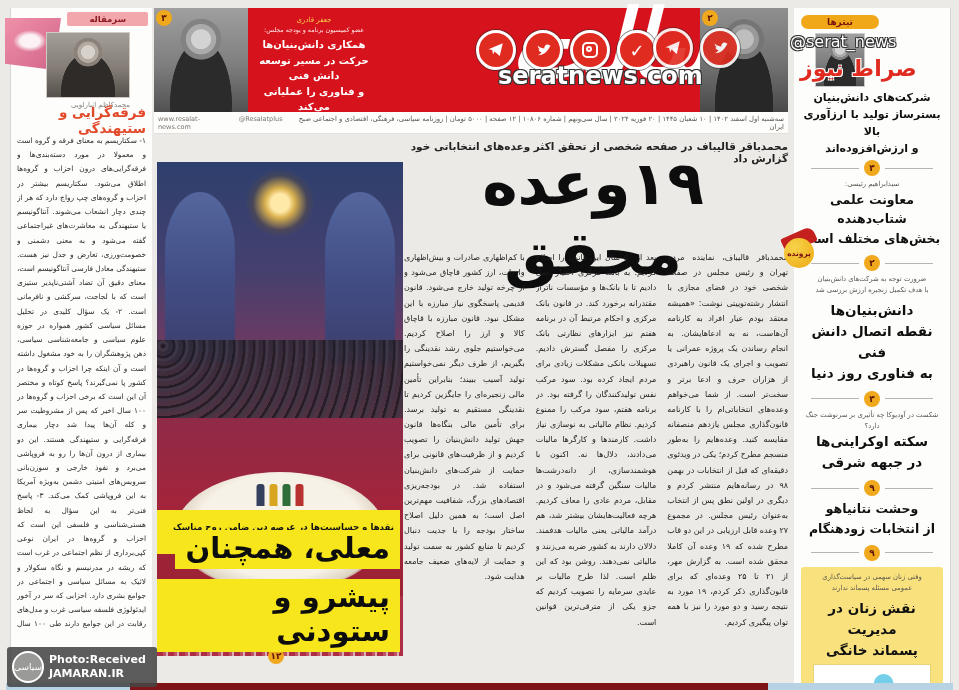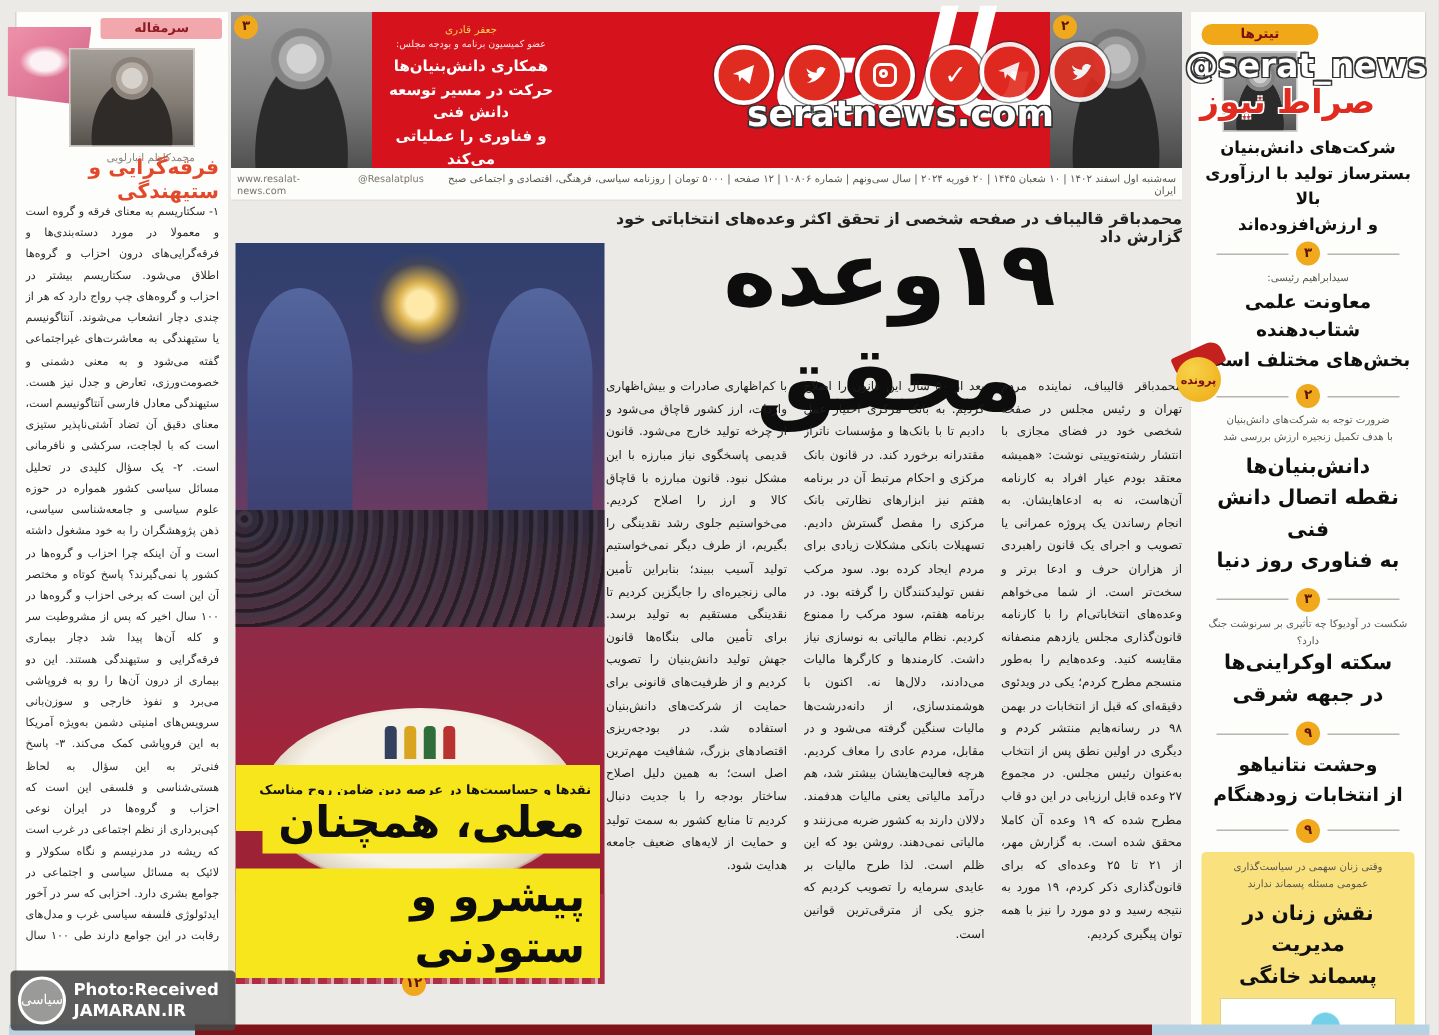--- a/index.html
+++ b/index.html
@@ -119,21 +119,21 @@
       radial-gradient(circle at 60% 20%, #74d0e8 0 9%, rgba(0,0,0,0) 10%), #fff;
       border:1px solid #e6d27a; }
 
   
   #wm-social { position:absolute; left:0; top:0; width:959px; height:130px; z-index:9; pointer-events:none; }
   .wm-circle { position:absolute; width:40px; height:40px; border-radius:50%; background:#e02b20;
                border:3px solid #fff; box-shadow:0 0 0 1px rgba(40,40,40,.55);
                display:flex; align-items:center; justify-content:center; color:#fff; }
   .wm-site { position:absolute; font-size:24px; font-weight:bold; color:#fff; direction:ltr;
              text-shadow:1px 1px 0 #333,-1px -1px 0 #333,1px -1px 0 #333,-1px 1px 0 #333; }
-  .wm-handle { position:absolute; font-size:22px; font-weight:bold; color:#fff; direction:ltr;
+  .wm-handle { position:absolute; font-size:16px; font-weight:normal; color:#fff; direction:ltr;
              text-shadow:1px 1px 0 #333,-1px -1px 0 #333,1px -1px 0 #333,-1px 1px 0 #333; }
   .wm-name { position:absolute; font-size:22px; font-weight:900; color:#e02b20;
              text-shadow:1px 1px 0 #fff,-1px -1px 0 #fff,1px -1px 0 #fff,-1px 1px 0 #fff; }
   #wm-photo { position:absolute; left:7px; top:647px; width:150px; height:40px; z-index:9;
               background:rgba(70,70,70,.88); border-radius:3px; display:flex; align-items:center;
               gap:5px; padding:2px 5px; direction:ltr; }
   .jam-circle { width:32px; height:32px; border-radius:50%; background:#9a9a98; border:2px solid #fff;
                 color:#fff; font-size:9px; display:flex; align-items:center; justify-content:center; }
   .wm-credit { color:#fff; font-weight:bold; font-size:11px; line-height:1.25; }
 

